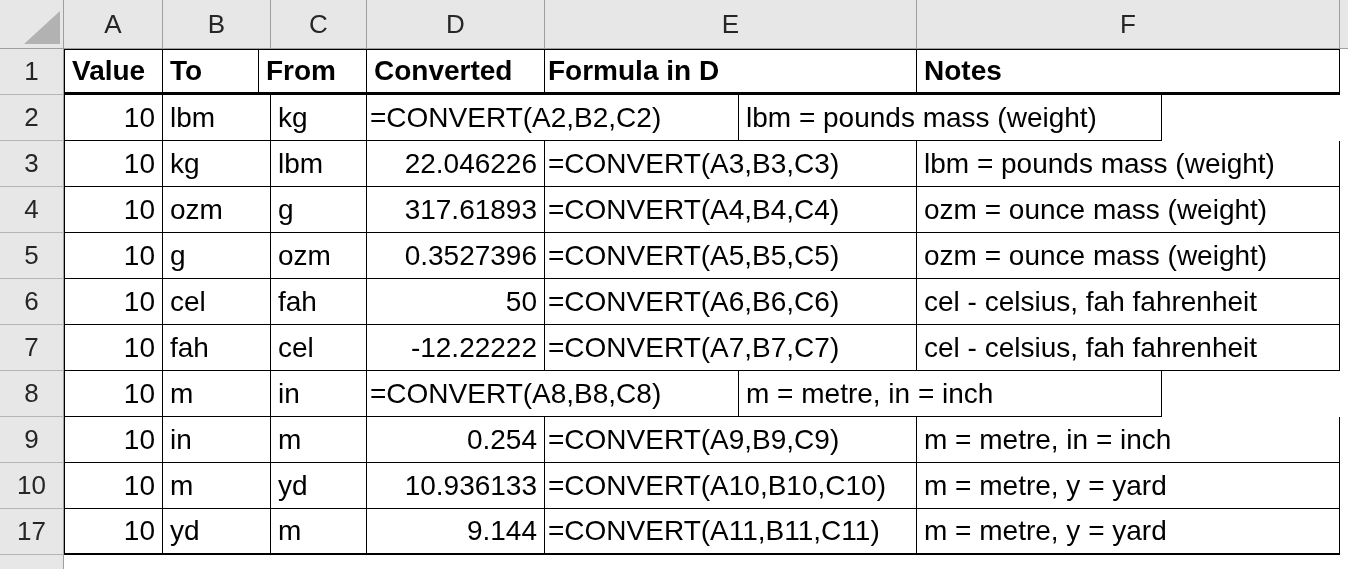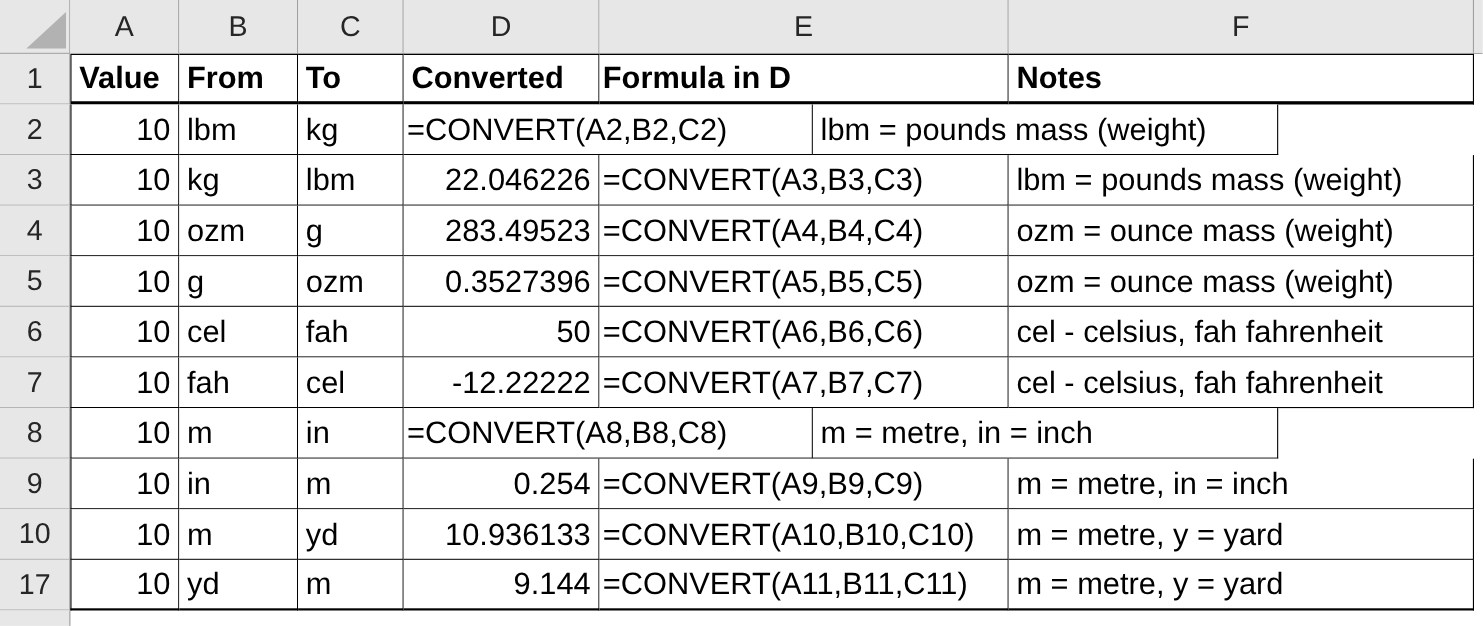--- a/index.html
+++ b/index.html
@@ -121,22 +121,22 @@
     <div class="rh">9</div>
     <div class="rh">10</div>
     <div class="rh">17</div>
     <div class="rh rh-stub"></div>
   </div>
 
   <div class="cells">
 
     <div class="row r1">
       <div class="c ca">Value</div>
+      <div class="c cc">To</div>
       <div class="c cb">From</div>
-      <div class="c cc">To</div>
       <div class="c cd">Converted</div>
       <div class="c ce">Formula in D</div>
       <div class="c cf">Notes</div>
     </div>
 
     <div class="row">
       <div class="c ca num">10</div>
       <div class="c cb">lbm</div>
       <div class="c cc">kg</div>
       <div class="c ce">=CONVERT(A2,B2,C2)</div>
@@ -149,21 +149,21 @@
       <div class="c cc">lbm</div>
       <div class="c cd num">22.046226</div>
       <div class="c ce">=CONVERT(A3,B3,C3)</div>
       <div class="c cf">lbm = pounds mass (weight)</div>
     </div>
 
     <div class="row">
       <div class="c ca num">10</div>
       <div class="c cb">ozm</div>
       <div class="c cc">g</div>
-      <div class="c cd num">283.49523</div>
+      <div class="c cd num">317.61893</div>
       <div class="c ce">=CONVERT(A4,B4,C4)</div>
       <div class="c cf">ozm = ounce mass (weight)</div>
     </div>
 
     <div class="row">
       <div class="c ca num">10</div>
       <div class="c cb">g</div>
       <div class="c cc">ozm</div>
       <div class="c cd num">0.3527396</div>
       <div class="c ce">=CONVERT(A5,B5,C5)</div>

